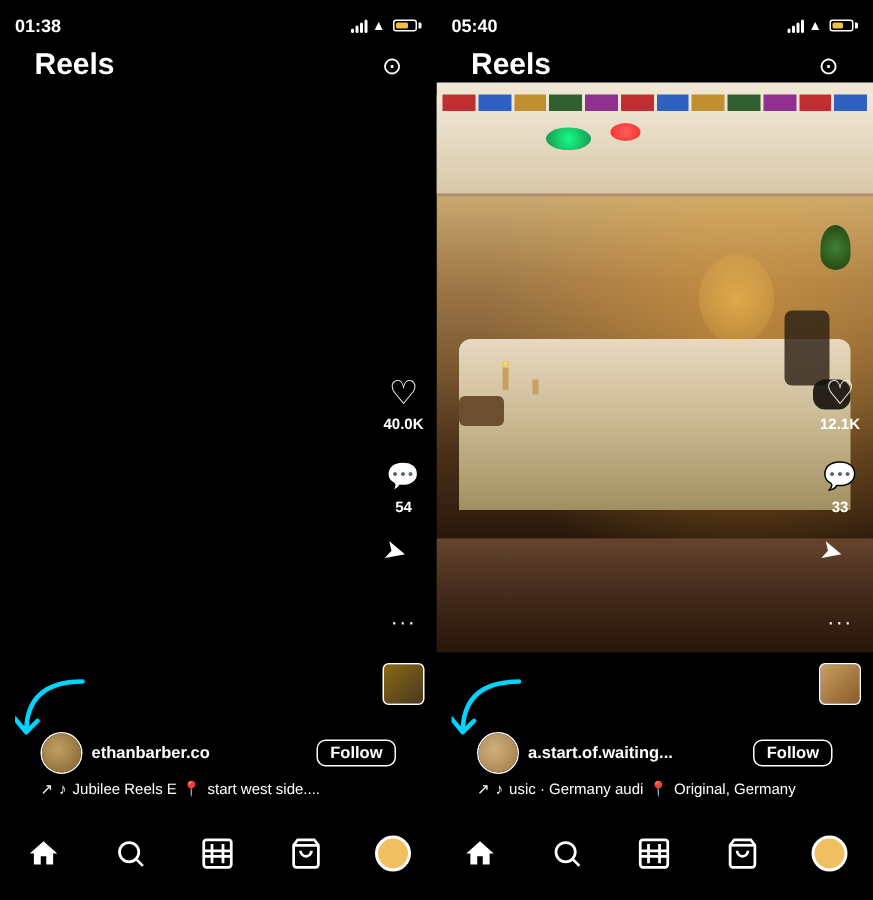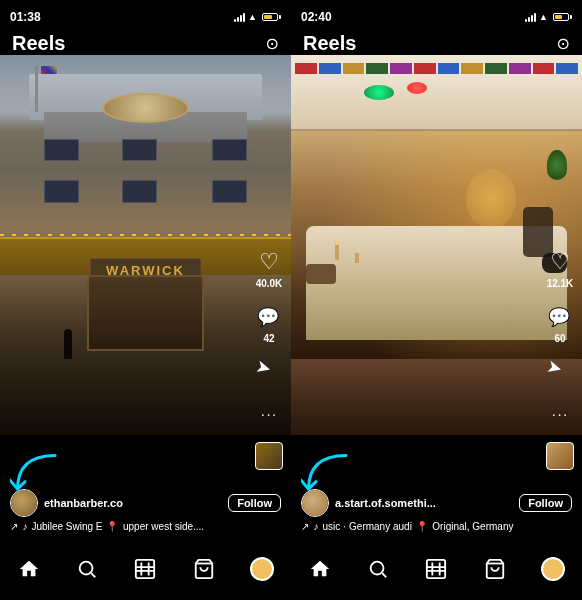--- a/index.html
+++ b/index.html
@@ -73,21 +73,21 @@
       margin-left: 1px;
     }
 
     
     .header {
       position: absolute;
       top: 28px; left: 0; right: 0;
       display: flex;
       align-items: center;
       justify-content: space-between;
-      padding: 4px 12px;
+      padding: 4px 23px;
       z-index: 10;
     }
     .header-title {
       color: #fff;
       font-size: 20px;
       font-weight: 700;
     }
     .header-icon {
       color: #fff;
       font-size: 18px;
@@ -127,21 +127,21 @@
       font-size: 10px;
       font-weight: 600;
     }
 
     
     .bottom-info {
       position: absolute;
       bottom: 60px;
       left: 0;
       right: 0;
-      padding: 8px 10px;
+      padding: 8px 27px;
       z-index: 10;
     }
 
     .user-row {
       display: flex;
       align-items: center;
       gap: 6px;
       margin-bottom: 4px;
     }
 
@@ -322,46 +322,20 @@
       font-size: 20px;
       transform: rotate(15deg);
       display: inline-block;
     }
   </style>
 </head>
 <body>
 
 <div class="phone phone-left">
 
-  <div class="warwick-building">
-
-    <div style="position:absolute;top:5%;left:10%;right:10%;height:12%;background:linear-gradient(180deg,#b0b8c0,#9aa0a8);border-radius:2px;"></div>
-    <div style="position:absolute;top:15%;left:15%;right:15%;height:8%;background:linear-gradient(180deg,#888,#777);border-radius:1px;"></div>
-
-    <div style="position:absolute;top:10%;left:35%;right:35%;height:8%;background:radial-gradient(circle,#d0c090,#a08050);border-radius:50%;border:2px solid #c0a060;"></div>
-
-    <div style="position:absolute;top:3%;left:12%;width:3px;height:12%;background:#888;"></div>
-    <div style="position:absolute;top:3%;left:14%;width:16px;height:8px;background:linear-gradient(45deg,#b03030,#3030b0,#b0b030);border-radius:1px;"></div>
-
-    <div style="position:absolute;top:22%;left:15%;width:12%;height:6%;background:#2a3040;border:1px solid #4a5060;border-radius:1px;"></div>
-    <div style="position:absolute;top:22%;left:42%;width:12%;height:6%;background:#2a3040;border:1px solid #4a5060;border-radius:1px;"></div>
-    <div style="position:absolute;top:22%;right:15%;width:12%;height:6%;background:#2a3040;border:1px solid #4a5060;border-radius:1px;"></div>
-    <div style="position:absolute;top:33%;left:15%;width:12%;height:6%;background:#2a3040;border:1px solid #4a5060;border-radius:1px;"></div>
-    <div style="position:absolute;top:33%;left:42%;width:12%;height:6%;background:#2a3040;border:1px solid #4a5060;border-radius:1px;"></div>
-    <div style="position:absolute;top:33%;right:15%;width:12%;height:6%;background:#2a3040;border:1px solid #4a5060;border-radius:1px;"></div>
-
-    <div style="position:absolute;top:48%;left:0;right:0;height:10%;background:linear-gradient(180deg,#8B6914,#6B4F10);border-top:2px solid #c09020;"></div>
-    <div class="warwick-sign">WARWICK</div>
-
-    <div style="position:absolute;top:47%;left:0;right:0;height:2px;background:repeating-linear-gradient(90deg, #f0c040 0px, #f0c040 4px, transparent 4px, transparent 12px);"></div>
-
-    <div style="position:absolute;top:58%;left:30%;right:30%;height:20%;background:linear-gradient(180deg,#4a3820,#2a1c0e);border-radius:4px 4px 0 0;border:2px solid #6b5030;"></div>
-
-    <div style="position:absolute;bottom:20%;left:22%;width:8px;height:30px;background:rgba(0,0,0,0.8);border-radius:4px 4px 0 0;"></div>
-  </div>
 
   <div class="overlay"></div>
   <div class="gradient-bottom"></div>
 
   <div class="status-bar">
     <span class="status-time">01:38</span>
     <div class="status-icons">
       <div class="signal-bar">
         <span style="height:3px;"></span>
         <span style="height:5px;"></span>
@@ -383,21 +357,21 @@
     <span class="header-icon camera-icon">⊙</span>
   </div>
 
   <div class="side-actions">
     <div class="action-btn">
       <div class="action-icon">♡</div>
       <span class="action-count">40.0K</span>
     </div>
     <div class="action-btn">
       <div class="action-icon" style="font-size:18px;">💬</div>
-      <span class="action-count">42</span>
+      <span class="action-count">54</span>
     </div>
     <div class="action-btn">
       <div class="action-icon share-icon" style="font-size:18px;">➤</div>
     </div>
     <div class="action-btn">
       <div class="action-icon" style="font-size:14px;letter-spacing:1px">···</div>
     </div>
     <div style="width:28px;height:28px;border-radius:4px;background:linear-gradient(135deg,#8B6914,#4a3820);border:1px solid #fff;"></div>
   </div>
 
@@ -411,23 +385,23 @@
     <div class="user-row">
       <div class="avatar">
         <div class="avatar-inner-left"></div>
       </div>
       <span class="username">ethanbarber.co</span>
       <button class="follow-btn">Follow</button>
     </div>
     <div class="music-row">
       <span>↗</span>
       <span class="music-icon">♪</span>
-      <span>Jubilee Swing E</span>
+      <span>Jubilee Reels E</span>
       <span>📍</span>
-      <span>upper west side....</span>
+      <span>start west side....</span>
     </div>
   </div>
 
   <div class="bottom-nav">
     <div class="nav-item active">
       <svg width="22" height="22" viewBox="0 0 24 24" fill="white">
           <path d="M10 20v-6h4v6h5v-8h3L12 3 2 12h3v8z"></path>
         </svg>
     </div>
     <div class="nav-item">
@@ -497,21 +471,21 @@
 
     <div style="position:absolute;bottom:0;left:0;right:0;height:20%;background:linear-gradient(180deg,#6b4830,#3a2010);"></div>
 
     <div style="position:absolute;top:30%;left:60%;width:50px;height:60px;background:radial-gradient(circle,rgba(255,200,80,0.5),transparent);border-radius:50%;"></div>
   </div>
 
   <div class="overlay"></div>
   <div class="gradient-bottom"></div>
 
   <div class="status-bar">
-    <span class="status-time">02:40</span>
+    <span class="status-time">05:40</span>
     <div class="status-icons">
       <div class="signal-bar">
         <span style="height:3px;"></span>
         <span style="height:5px;"></span>
         <span style="height:7px;"></span>
         <span style="height:9px;"></span>
       </div>
       <span style="color:#fff;font-size:9px;">▲</span>
       <div class="battery">
         <div class="battery-body">
@@ -527,21 +501,21 @@
     <span class="header-icon camera-icon">⊙</span>
   </div>
 
   <div class="side-actions">
     <div class="action-btn">
       <div class="action-icon">♡</div>
       <span class="action-count">12.1K</span>
     </div>
     <div class="action-btn">
       <div class="action-icon" style="font-size:18px;">💬</div>
-      <span class="action-count">60</span>
+      <span class="action-count">33</span>
     </div>
     <div class="action-btn">
       <div class="action-icon share-icon" style="font-size:18px;">➤</div>
     </div>
     <div class="action-btn">
       <div class="action-icon" style="font-size:14px;letter-spacing:1px">···</div>
     </div>
     <div style="width:28px;height:28px;border-radius:4px;background:linear-gradient(135deg,#c8a060,#8b5a28);border:1px solid #fff;"></div>
   </div>
 
@@ -549,21 +523,21 @@
     <svg class="cyan-arrow" viewBox="0 0 80 65" fill="none" xmlns="http://www.w3.org/2000/svg">
       <path d="M 60 5 Q 10 5 10 50 L 20 40 M 10 50 L 0 38" stroke="#00d4ff" stroke-width="4" stroke-linecap="round" stroke-linejoin="round" fill="none"></path>
     </svg>
   </div>
 
   <div class="bottom-info">
     <div class="user-row">
       <div class="avatar">
         <div class="avatar-inner-right"></div>
       </div>
-      <span class="username">a.start.of.somethi...</span>
+      <span class="username">a.start.of.waiting...</span>
       <button class="follow-btn">Follow</button>
     </div>
     <div class="music-row">
       <span>↗</span>
       <span class="music-icon">♪</span>
       <span>usic · Germany audi</span>
       <span>📍</span>
       <span>Original, Germany</span>
     </div>
   </div>

